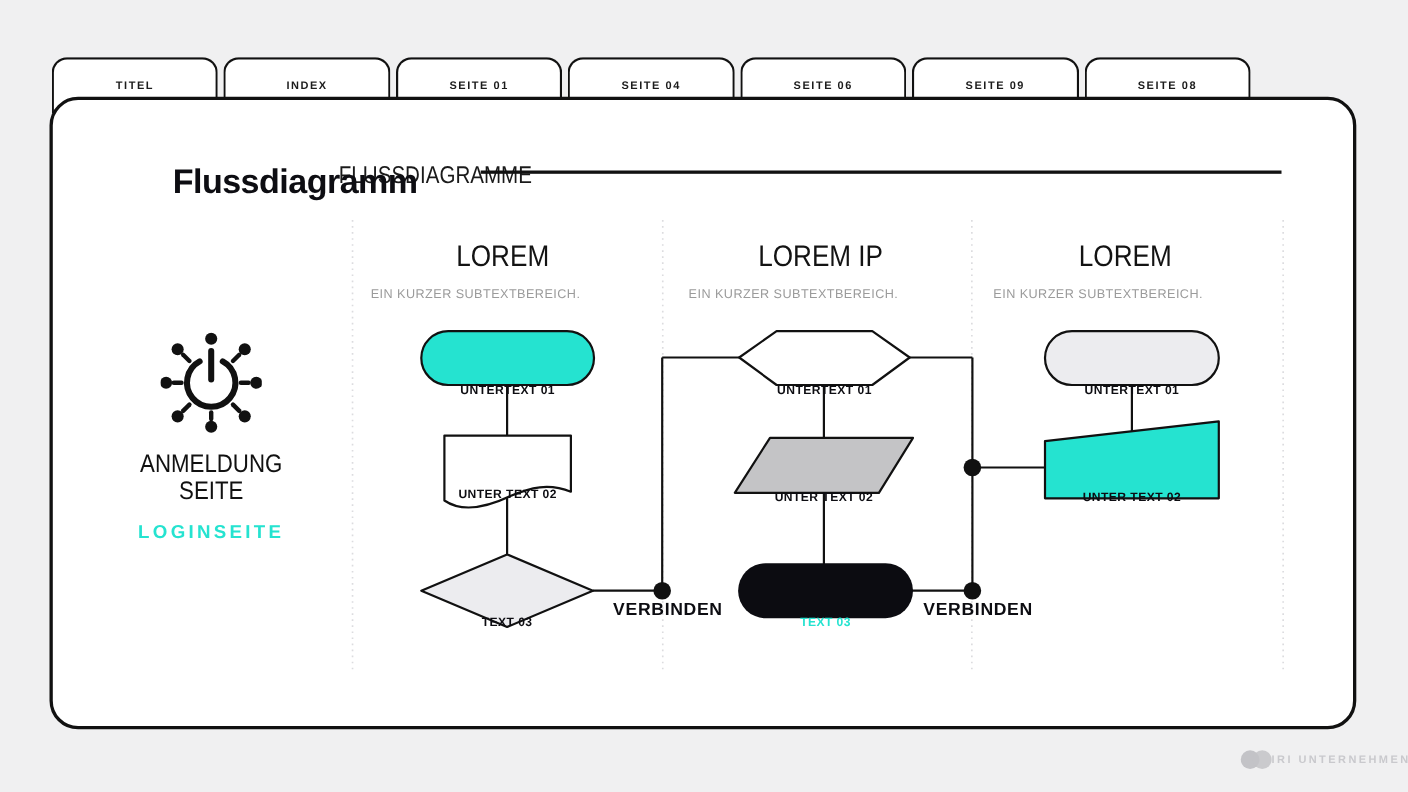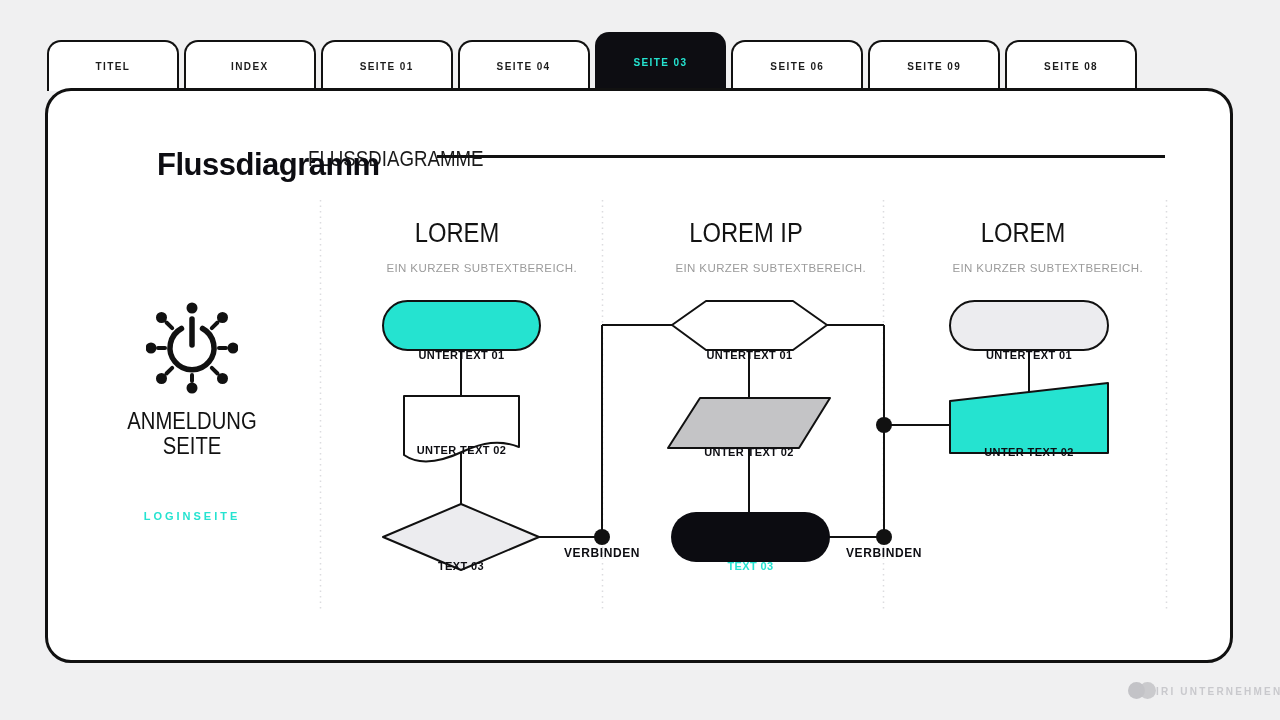--- a/index.html
+++ b/index.html
@@ -1,54 +1,54 @@
 <!DOCTYPE html>
 <html><head>
 <meta charset="utf-8">
 <style>
   * { margin:0; padding:0; box-sizing:border-box; }
   html,body { width:1280px; height:720px; }
   body { background:#f0f0f1; font-family:"Liberation Sans", sans-serif; color:#111; overflow:hidden; }
   .stage { position:relative; width:1280px; height:720px; }
 
   
-  .tabs-row { position:absolute; left:47px; top:40px; width:1090px; height:51px; display:flex; gap:5px; }
+  .tabs-row { position:absolute; left:47px; top:52px; width:1090px; height:51px; display:flex; gap:5px; }
   .tab { flex:1; position:relative; background:#fff; border:2.5px solid #111; border-bottom:none;
          border-radius:14px 14px 0 0; display:flex; align-items:center; justify-content:center;
          font-size:10px; font-weight:bold; letter-spacing:1.4px; color:#1c1c1c; cursor:pointer; }
   .tab.active { background:#0d0d12; border-color:#0d0d12; color:#25e3d0; top:-8px; height:59px; }
 
   
   .panel { position:absolute; left:45px; top:88px; width:1188px; height:575px; background:#fff;
            border:3px solid #111; border-radius:26px; }
 
   .page-title { position:absolute; left:113px; top:147px; font-size:31px; font-weight:bold; letter-spacing:-0.5px; color:#0d0d12; z-index:6;margin-left:44px; }
   .overlay-title { position:absolute; left:308px; top:146px; font-size:22px; font-weight:500; color:#1a1a1a;
                    transform:scaleX(0.85); transform-origin:left center; white-space:nowrap; z-index:4; }
   .title-line { position:absolute; left:437px; top:155px; width:728px; height:3px; background:#111; z-index:5; }
 
   
   .feature-icon { position:absolute; left:146px; top:302px; z-index:5; }
   .feature-title { position:absolute; left:102px; top:409px; width:180px; text-align:center; z-index:5;
                    font-size:23px; font-weight:500; line-height:25px; color:#111;
                    transform:scaleX(0.88); transform-origin:center; }
   .feature-link { position:absolute; left:102px; top:474px; width:180px; text-align:center; z-index:5;
-                  font-size:11px; font-weight:bold; letter-spacing:3px; color:#25e3d0; cursor:pointer;margin-top:36px; }
+                  font-size:17px; font-weight:bold; letter-spacing:3px; color:#25e3d0; cursor:pointer; }
 
   
   .col-title { position:absolute; top:218px; width:220px; text-align:center; font-size:27px; font-weight:500;
                color:#131313; transform:scaleX(0.88); z-index:5; white-space:nowrap; }
-  .col-sub { position:absolute; top:262px; width:240px; text-align:right; font-size:11.5px; color:#9b9b9b;
+  .col-sub { position:absolute; top:262px; width:240px; text-align:left; font-size:11.5px; color:#9b9b9b;
              letter-spacing:0.4px; z-index:5; white-space:nowrap; }
 
   
   .node-label { position:absolute; display:flex; align-items:center; justify-content:center; text-align:center;
                 font-size:11px; font-weight:bold; letter-spacing:0.4px; color:#0d0d12; z-index:6;margin-top:29px; }
   .node-label.on-dark { color:#25e3d0; }
-  .conn-label { position:absolute; width:110px; text-align:center; font-size:12px; font-weight:bold;
+  .conn-label { position:absolute; width:110px; text-align:right; font-size:16px; font-weight:bold;
                 letter-spacing:0.6px; color:#0d0d12; z-index:6; }
 
   .diagram-svg { position:absolute; left:0; top:0; width:1280px; height:720px; z-index:5; pointer-events:none; }
 
   
   .watermark { position:absolute; left:1128px; top:682px; display:flex; align-items:center; z-index:7; }
   .watermark .dots { position:relative; width:32px; height:18px; }
   .watermark .dots i { position:absolute; width:17px; height:17px; border-radius:50%; background:#c3c3c7; top:0; }
   .watermark .dots i:nth-child(1){ left:0; }
   .watermark .dots i:nth-child(2){ left:11px; opacity:0.85; }
@@ -64,23 +64,20 @@
         <span>TITEL</span>
       </div>
     <div class="tab">
         <span>INDEX</span>
       </div>
     <div class="tab">
         <span>SEITE 01</span>
       </div>
     <div class="tab">
         <span>SEITE 04</span>
-      </div>
-    <div class="tab active">
-        <span>SEITE 03</span>
       </div>
     <div class="tab">
         <span>SEITE 06</span>
       </div>
     <div class="tab">
         <span>SEITE 09</span>
       </div>
     <div class="tab">
         <span>SEITE 08</span>
       </div>

